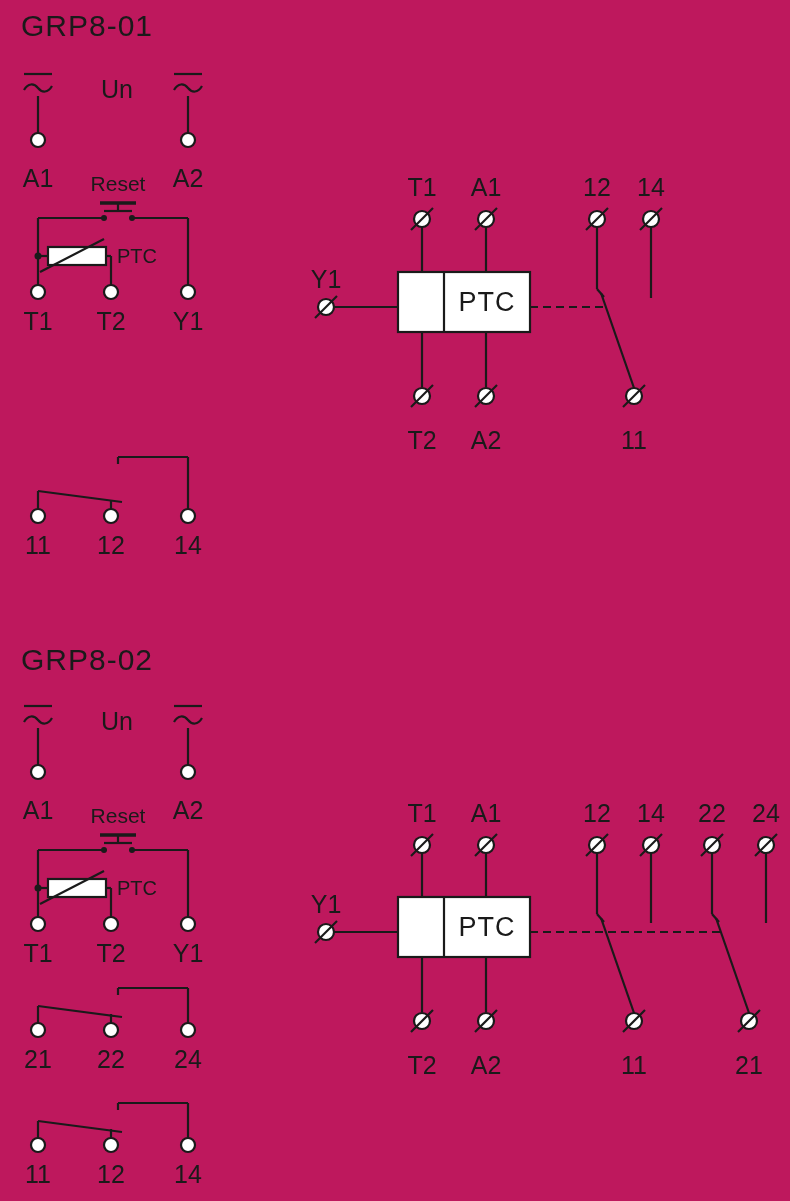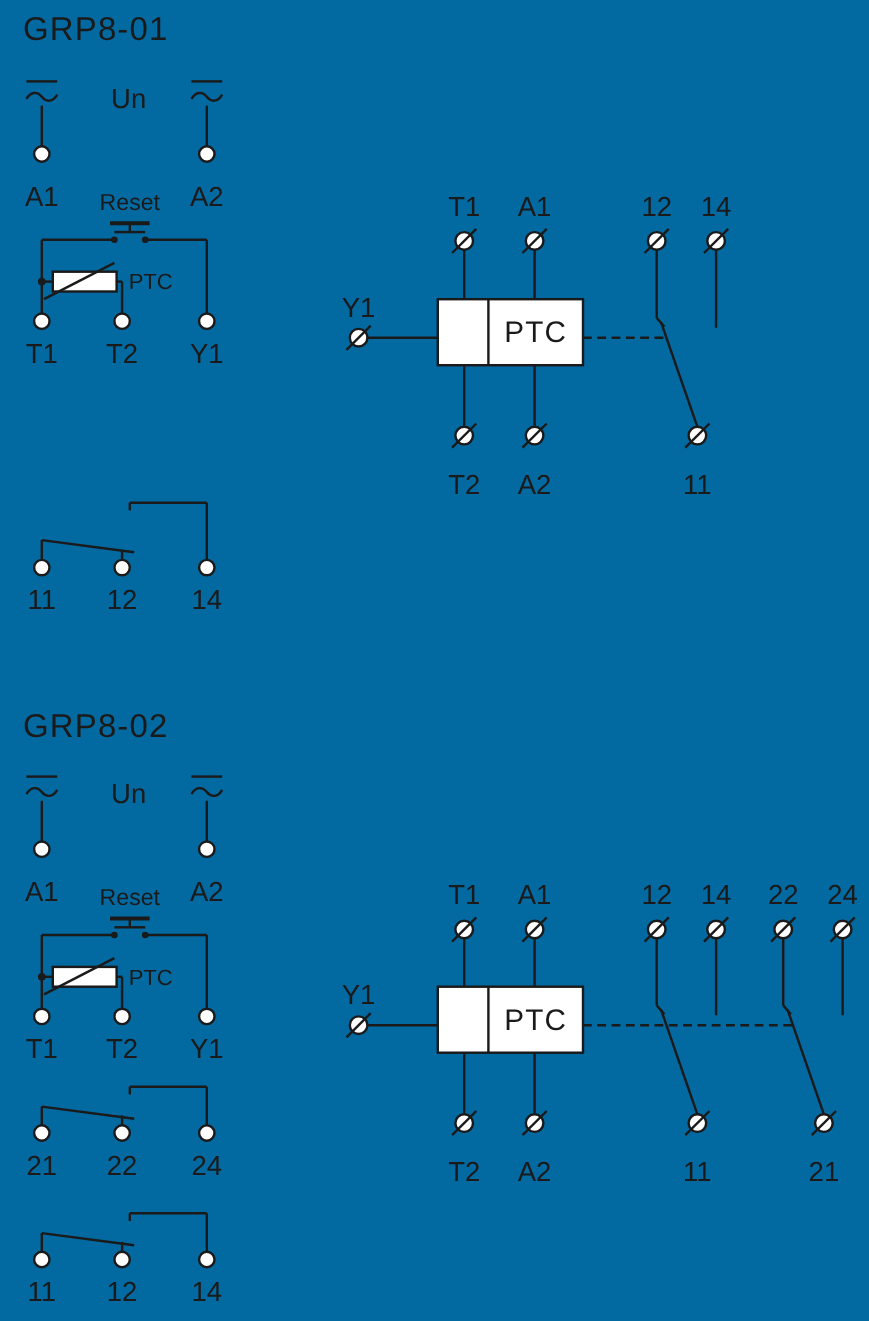--- a/index.html
+++ b/index.html
@@ -1,16 +1,16 @@
 <!DOCTYPE html>
 <html><head>
 <meta charset="utf-8">
 <style>
   html,body{margin:0;padding:0;background:#ffffff;}
-  .page{width:790px;height:1201px;position:relative;background:#0369a1;overflow:hidden;}
+  .page{width:790px;height:1201px;position:relative;background:#be185d;overflow:hidden;}
   svg{display:block;}
   text{font-family:"Liberation Sans","DejaVu Sans",sans-serif;fill:#1a1a1a;}
   .t-title{font-size:30px;font-weight:500;letter-spacing:1px;}
   .lbl{font-size:25px;text-anchor:middle;}
   .small{font-size:21px;text-anchor:middle;}
   .ptc-small{font-size:20px;text-anchor:start;}
   .box-lbl{font-size:27px;text-anchor:middle;letter-spacing:1px;}
   .w{fill:none;stroke:#1a1a1a;stroke-width:2.2;}
   .w-thick{fill:none;stroke:#1a1a1a;stroke-width:3.6;}
   .term{fill:#ffffff;stroke:#1a1a1a;stroke-width:2.2;}

